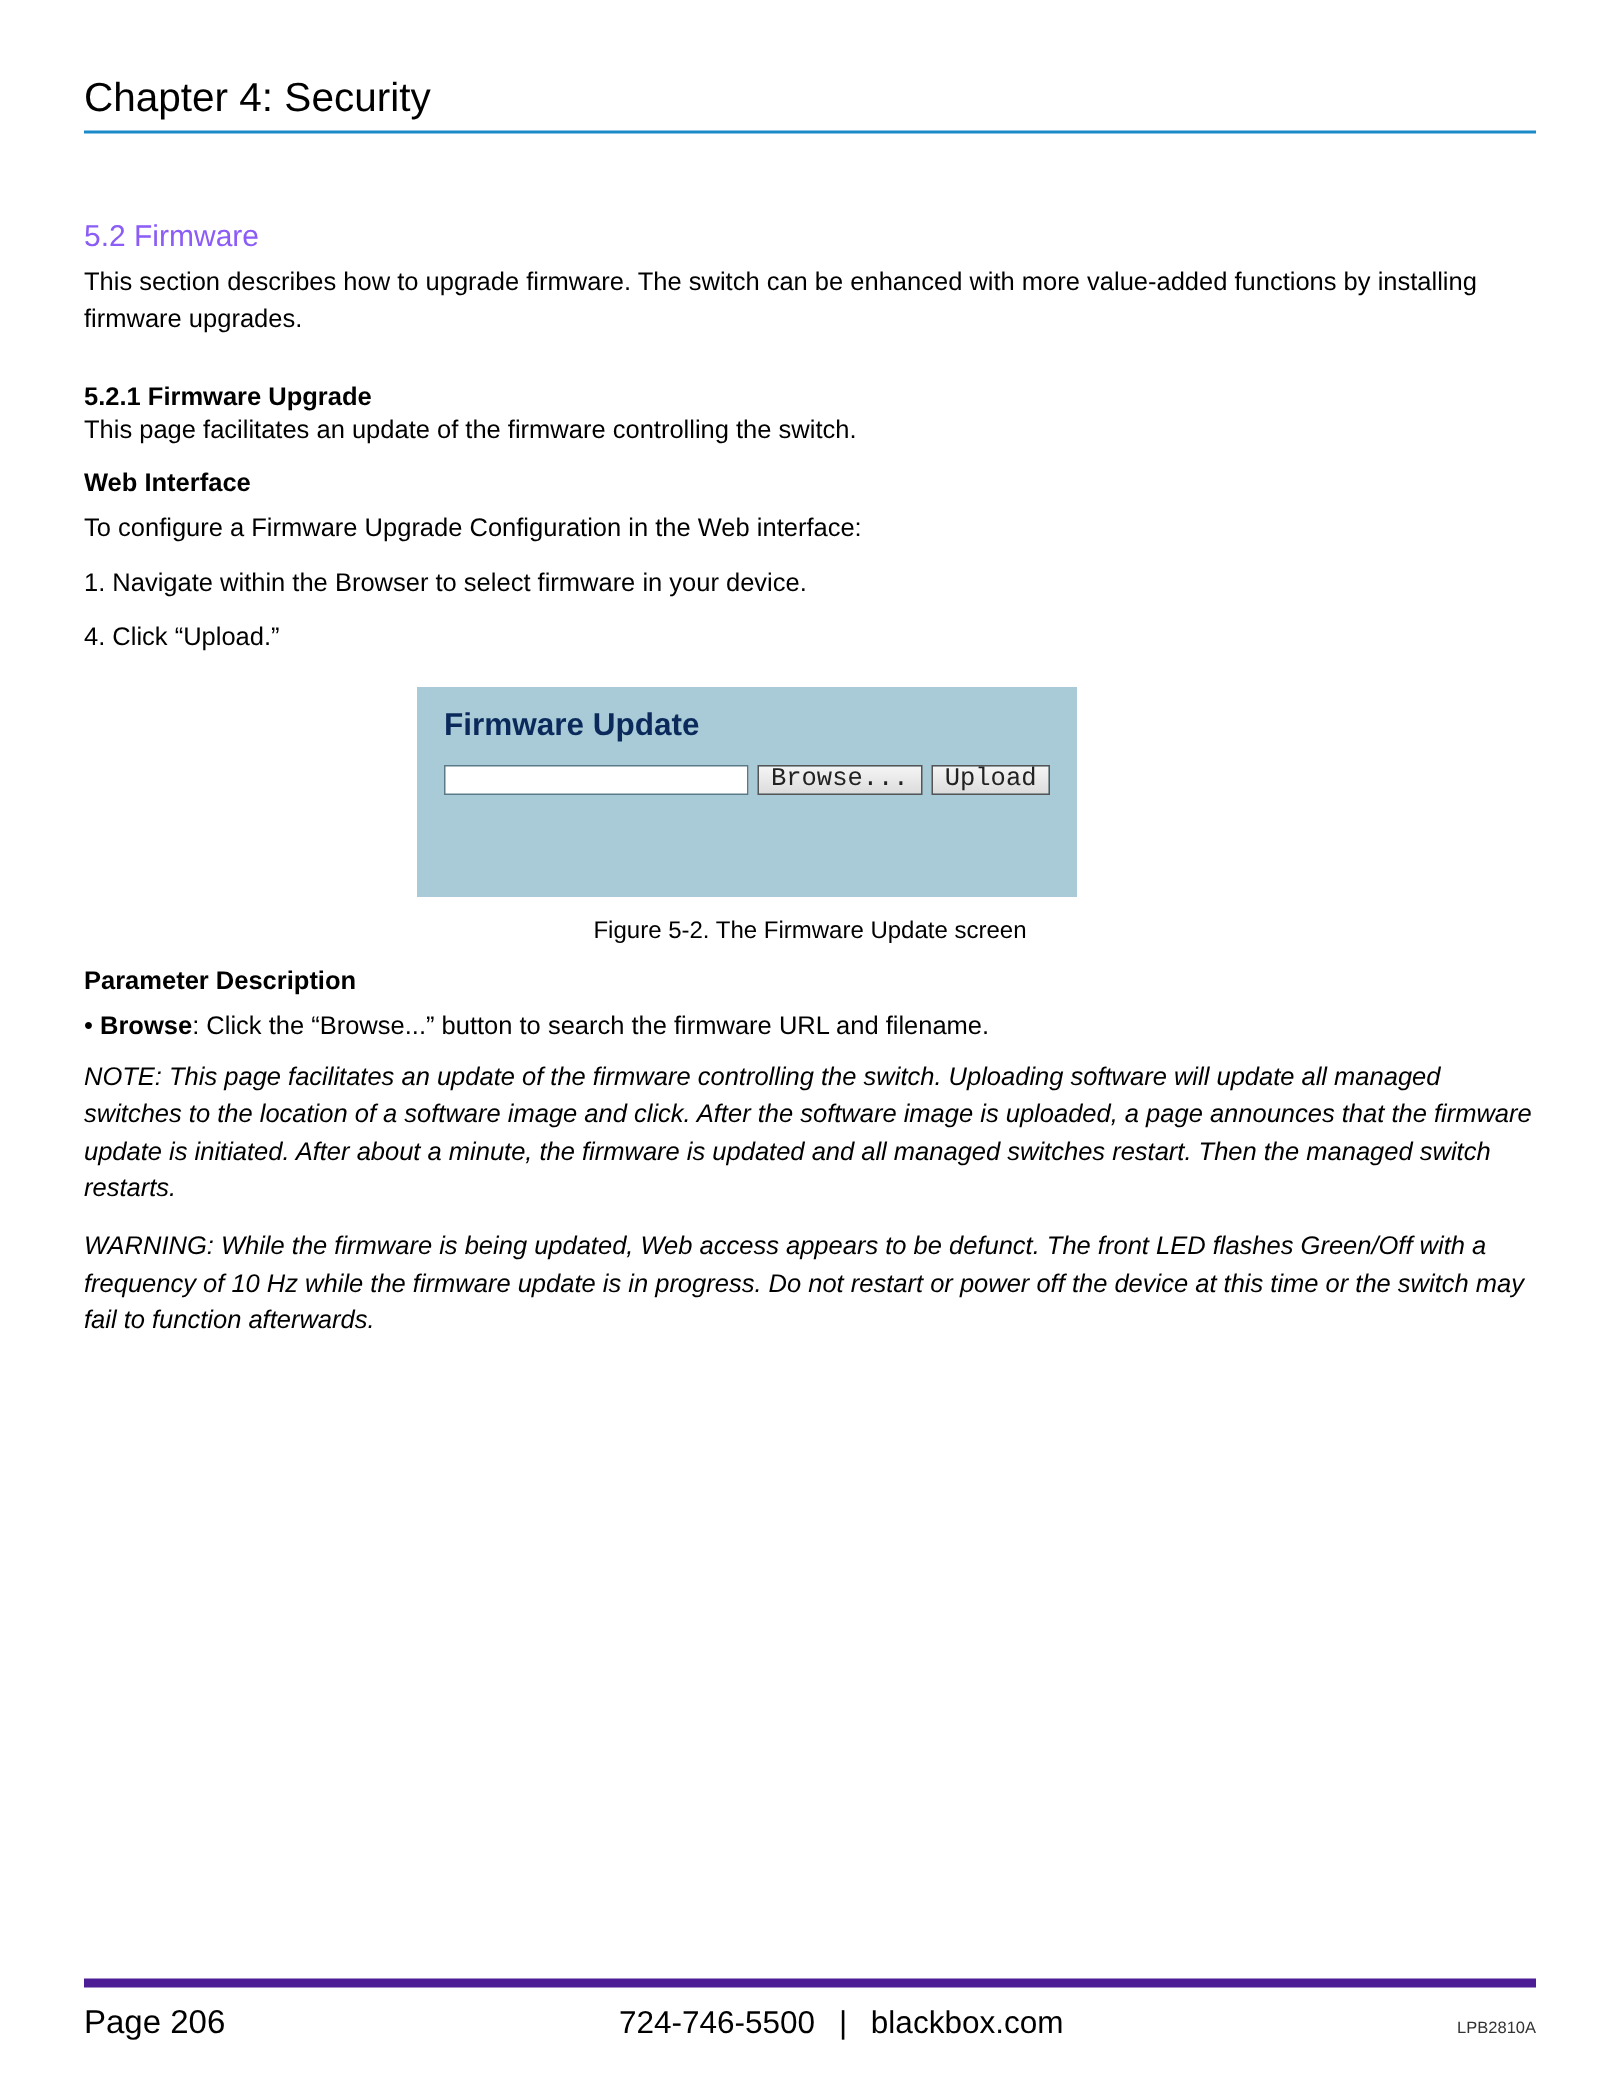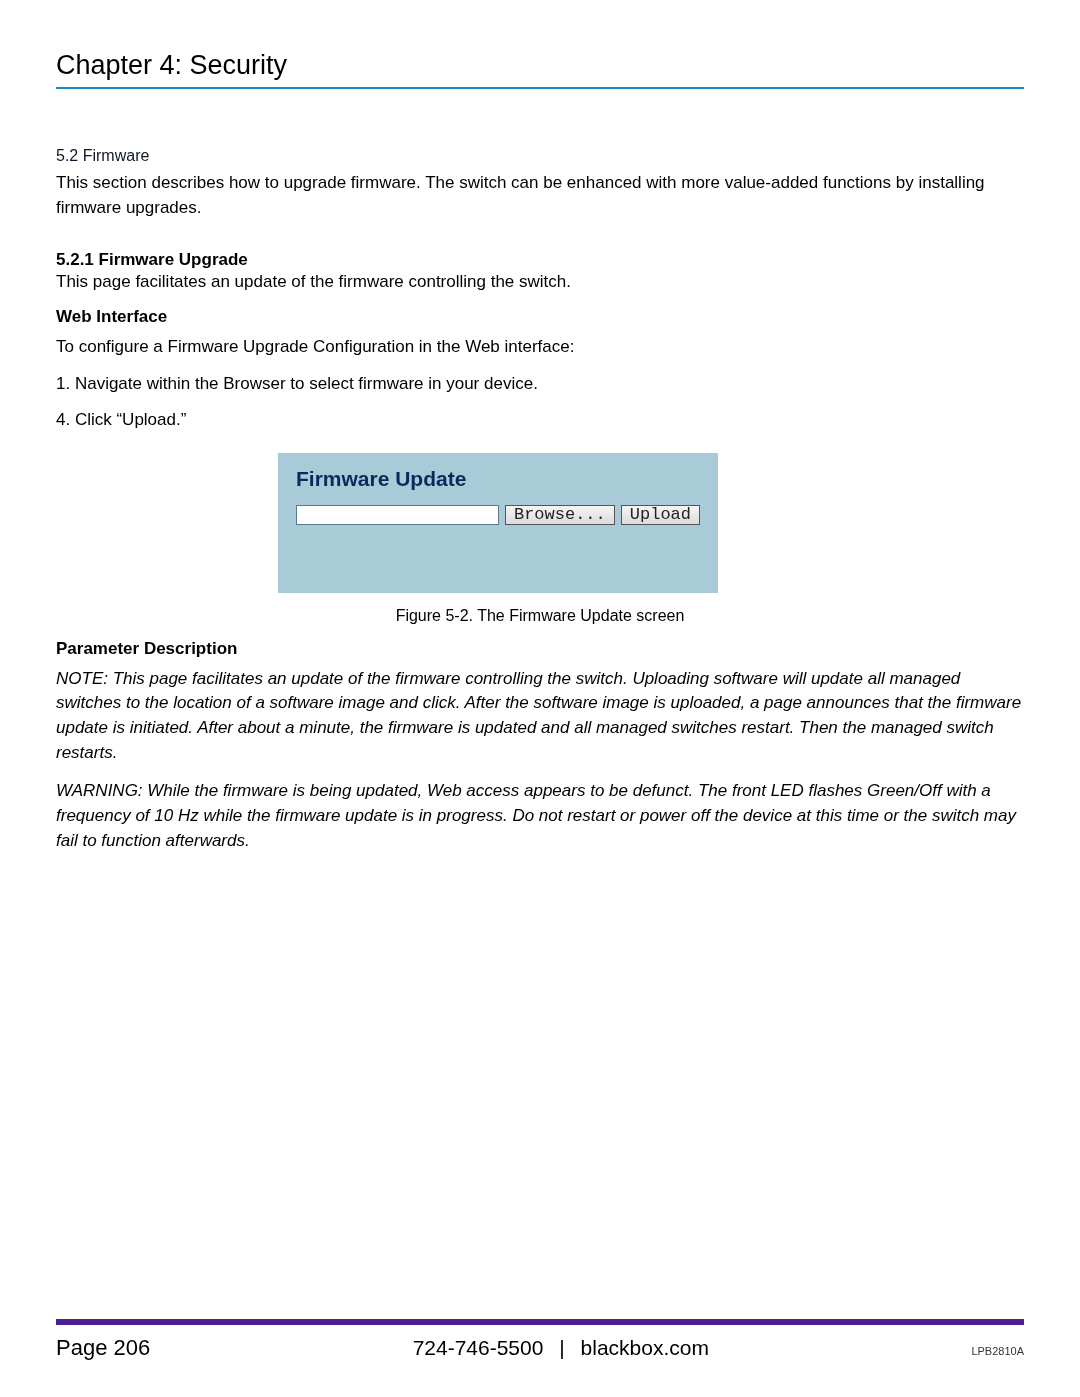--- a/index.html
+++ b/index.html
@@ -19,22 +19,22 @@
     padding: 50px 56px 12px 56px;
   }
   .chapter-title {
     font-size: 27px;
     font-weight: 400;
     padding-bottom: 6px;
     border-bottom: 2px solid #1a8ac9;
     margin-bottom: 58px;
   }
   .section-heading {
-    color: #0f172a;
-    font-size: 16px;
+    color: #8b5cf6;
+    font-size: 20px;
     font-weight: 400;
     margin-bottom: 6px;
   }
   .body-text {
     font-size: 17px;
     line-height: 1.45;
     margin-bottom: 22px;
   }
   .sub-heading {
     font-size: 17px;
@@ -156,20 +156,23 @@
         <input class="fw-input" type="text" value="" style="">
         <button class="fw-btn">Browse...</button>
         <button class="fw-btn">Upload</button>
       </div>
     </div>
   </div>
   <div class="figure-caption">Figure 5-2. The Firmware Update screen</div>
 
   <div class="sub-heading tight">Parameter Description</div>
 
+  <div class="bullet-line">
+    <span>• </span><span class="bold">Browse</span><span>: Click the “Browse...” button to search the firmware URL and filename.</span>
+  </div>
 
 
   <div class="note">NOTE: This page facilitates an update of the firmware controlling the switch. Uploading software will update all managed switches to the location of a software image and click. After the software image is uploaded, a page announces that the firmware update is initiated. After about a minute, the firmware is updated and all managed switches restart. Then the managed switch restarts.</div>
   <div class="note">WARNING: While the firmware is being updated, Web access appears to be defunct. The front LED flashes Green/Off with a frequency of 10 Hz while the firmware update is in progress. Do not restart or power off the device at this time or the switch may fail to function afterwards.</div>
 
   <div class="footer">
     <div class="footer-page">Page 206</div>
     <div class="footer-center">
       <span>724-746-5500</span>
       <span class="footer-sep">|</span>

